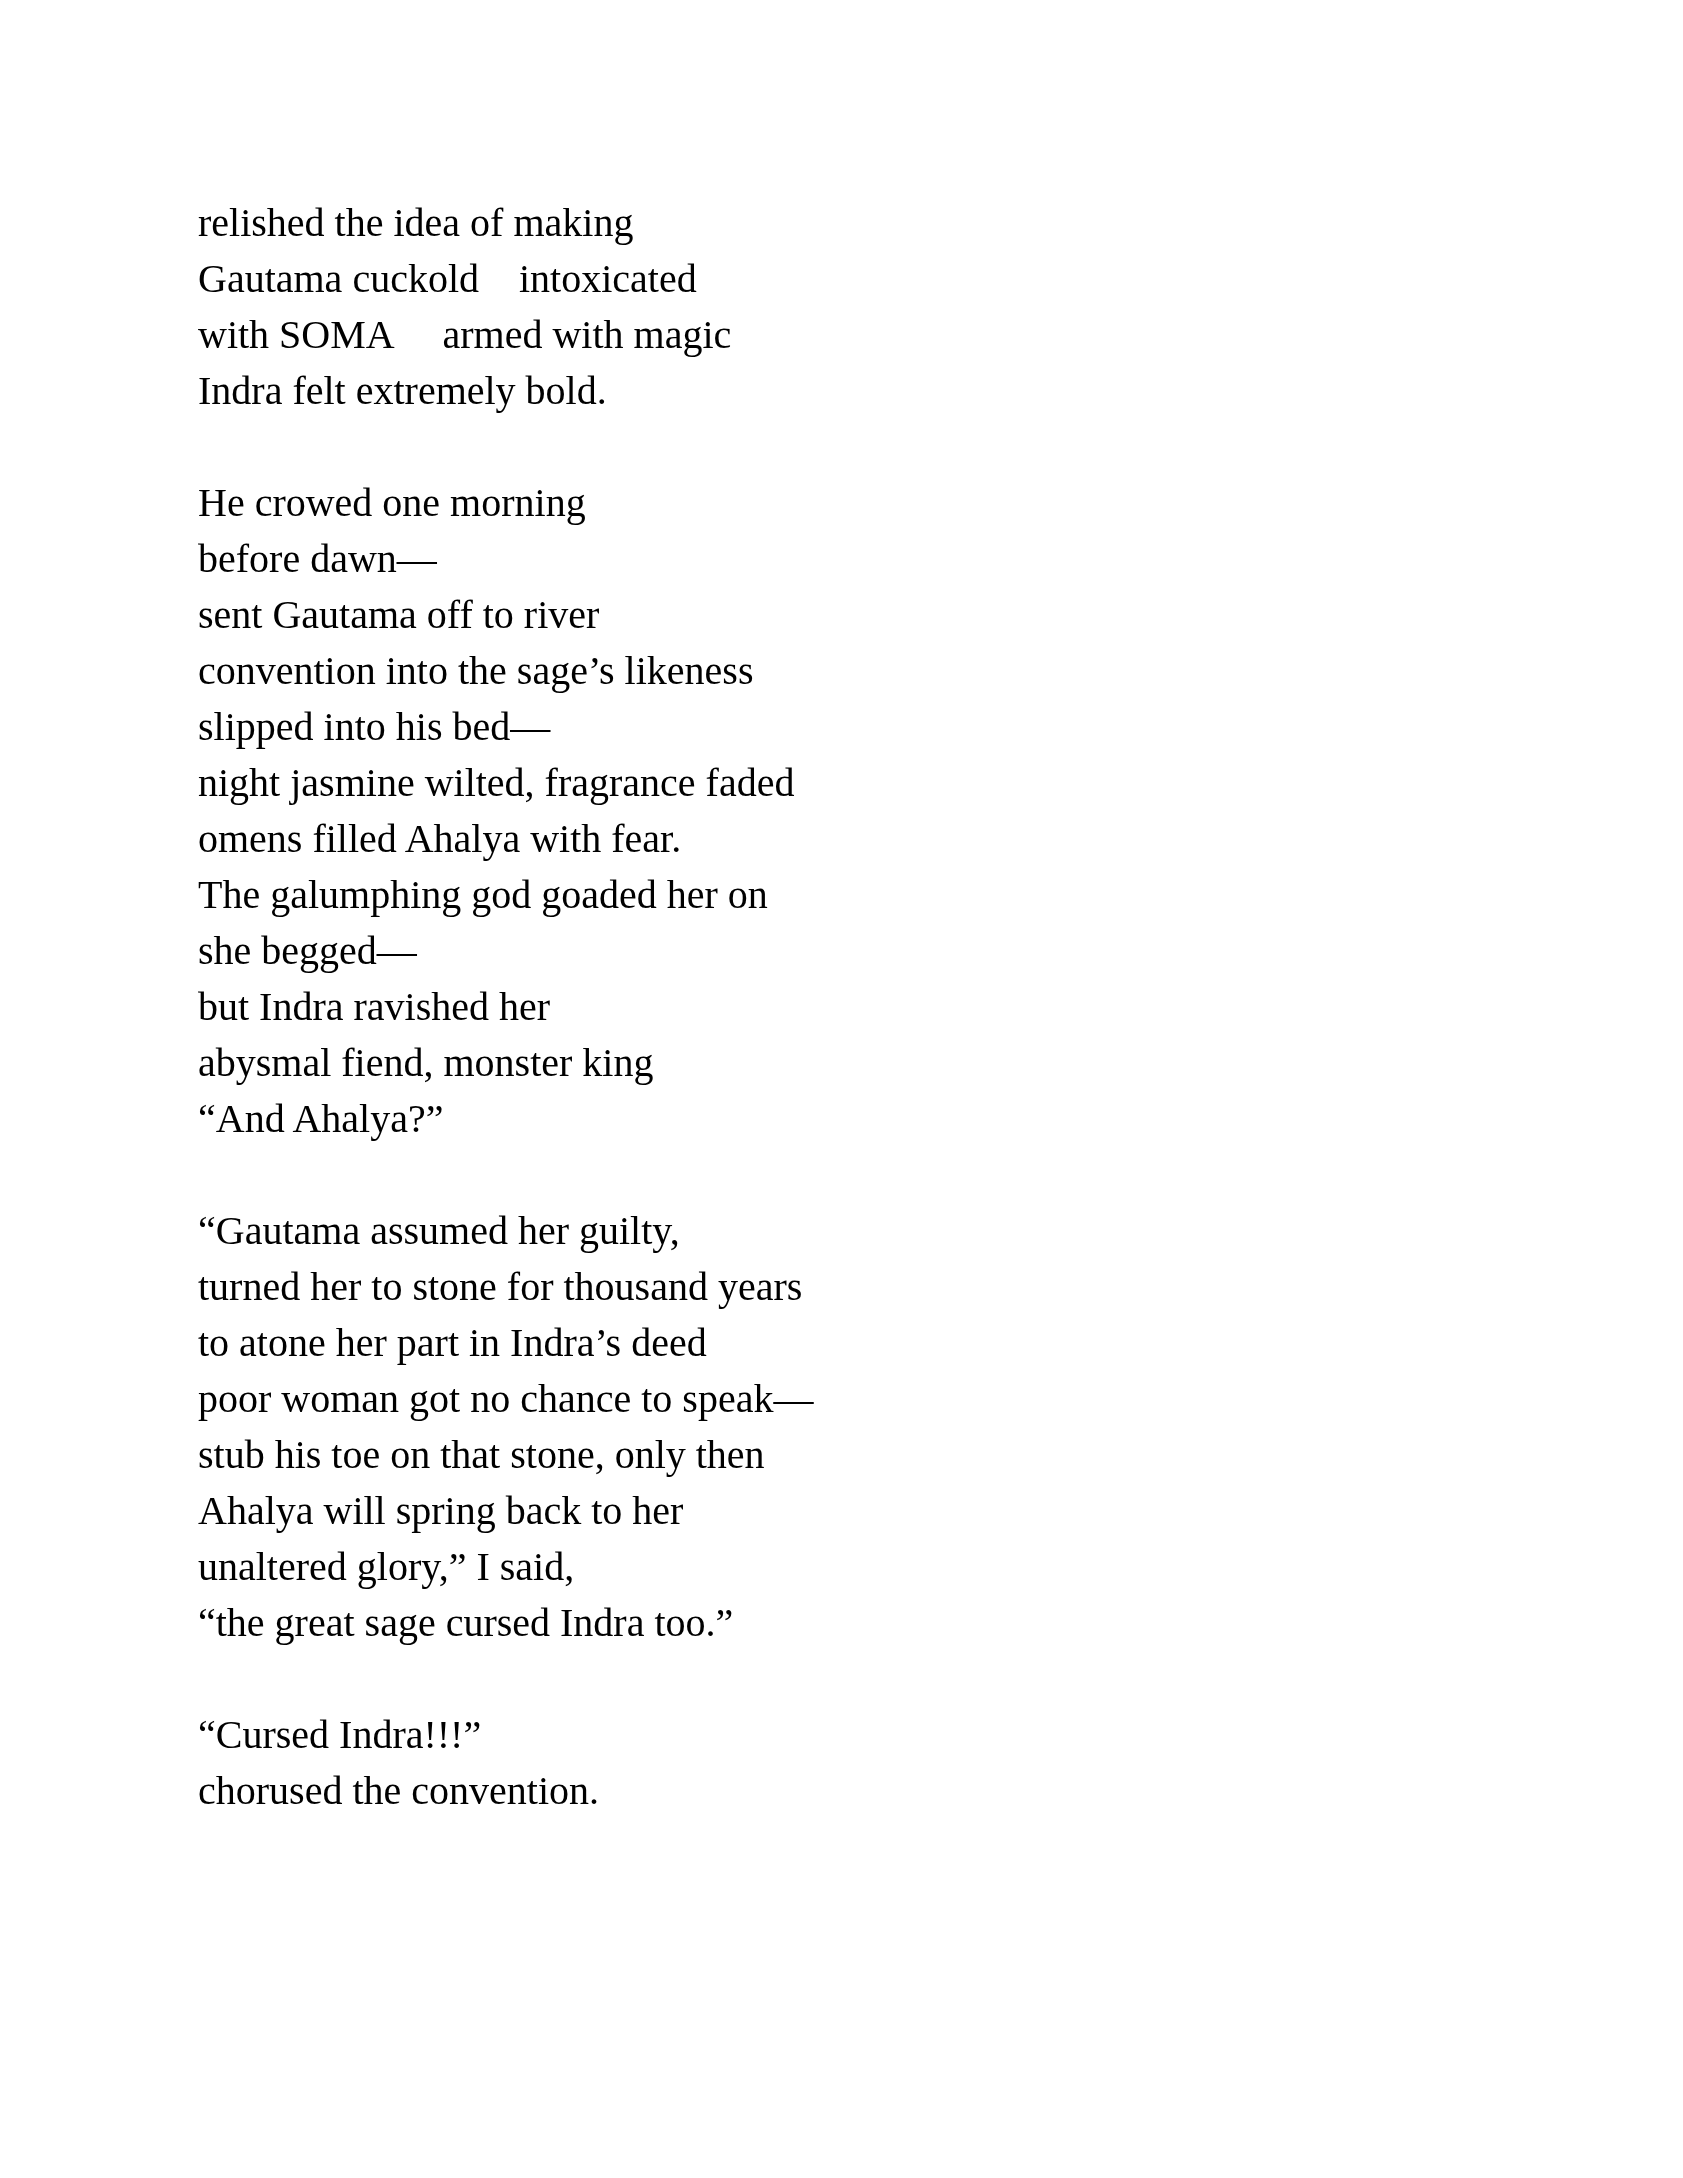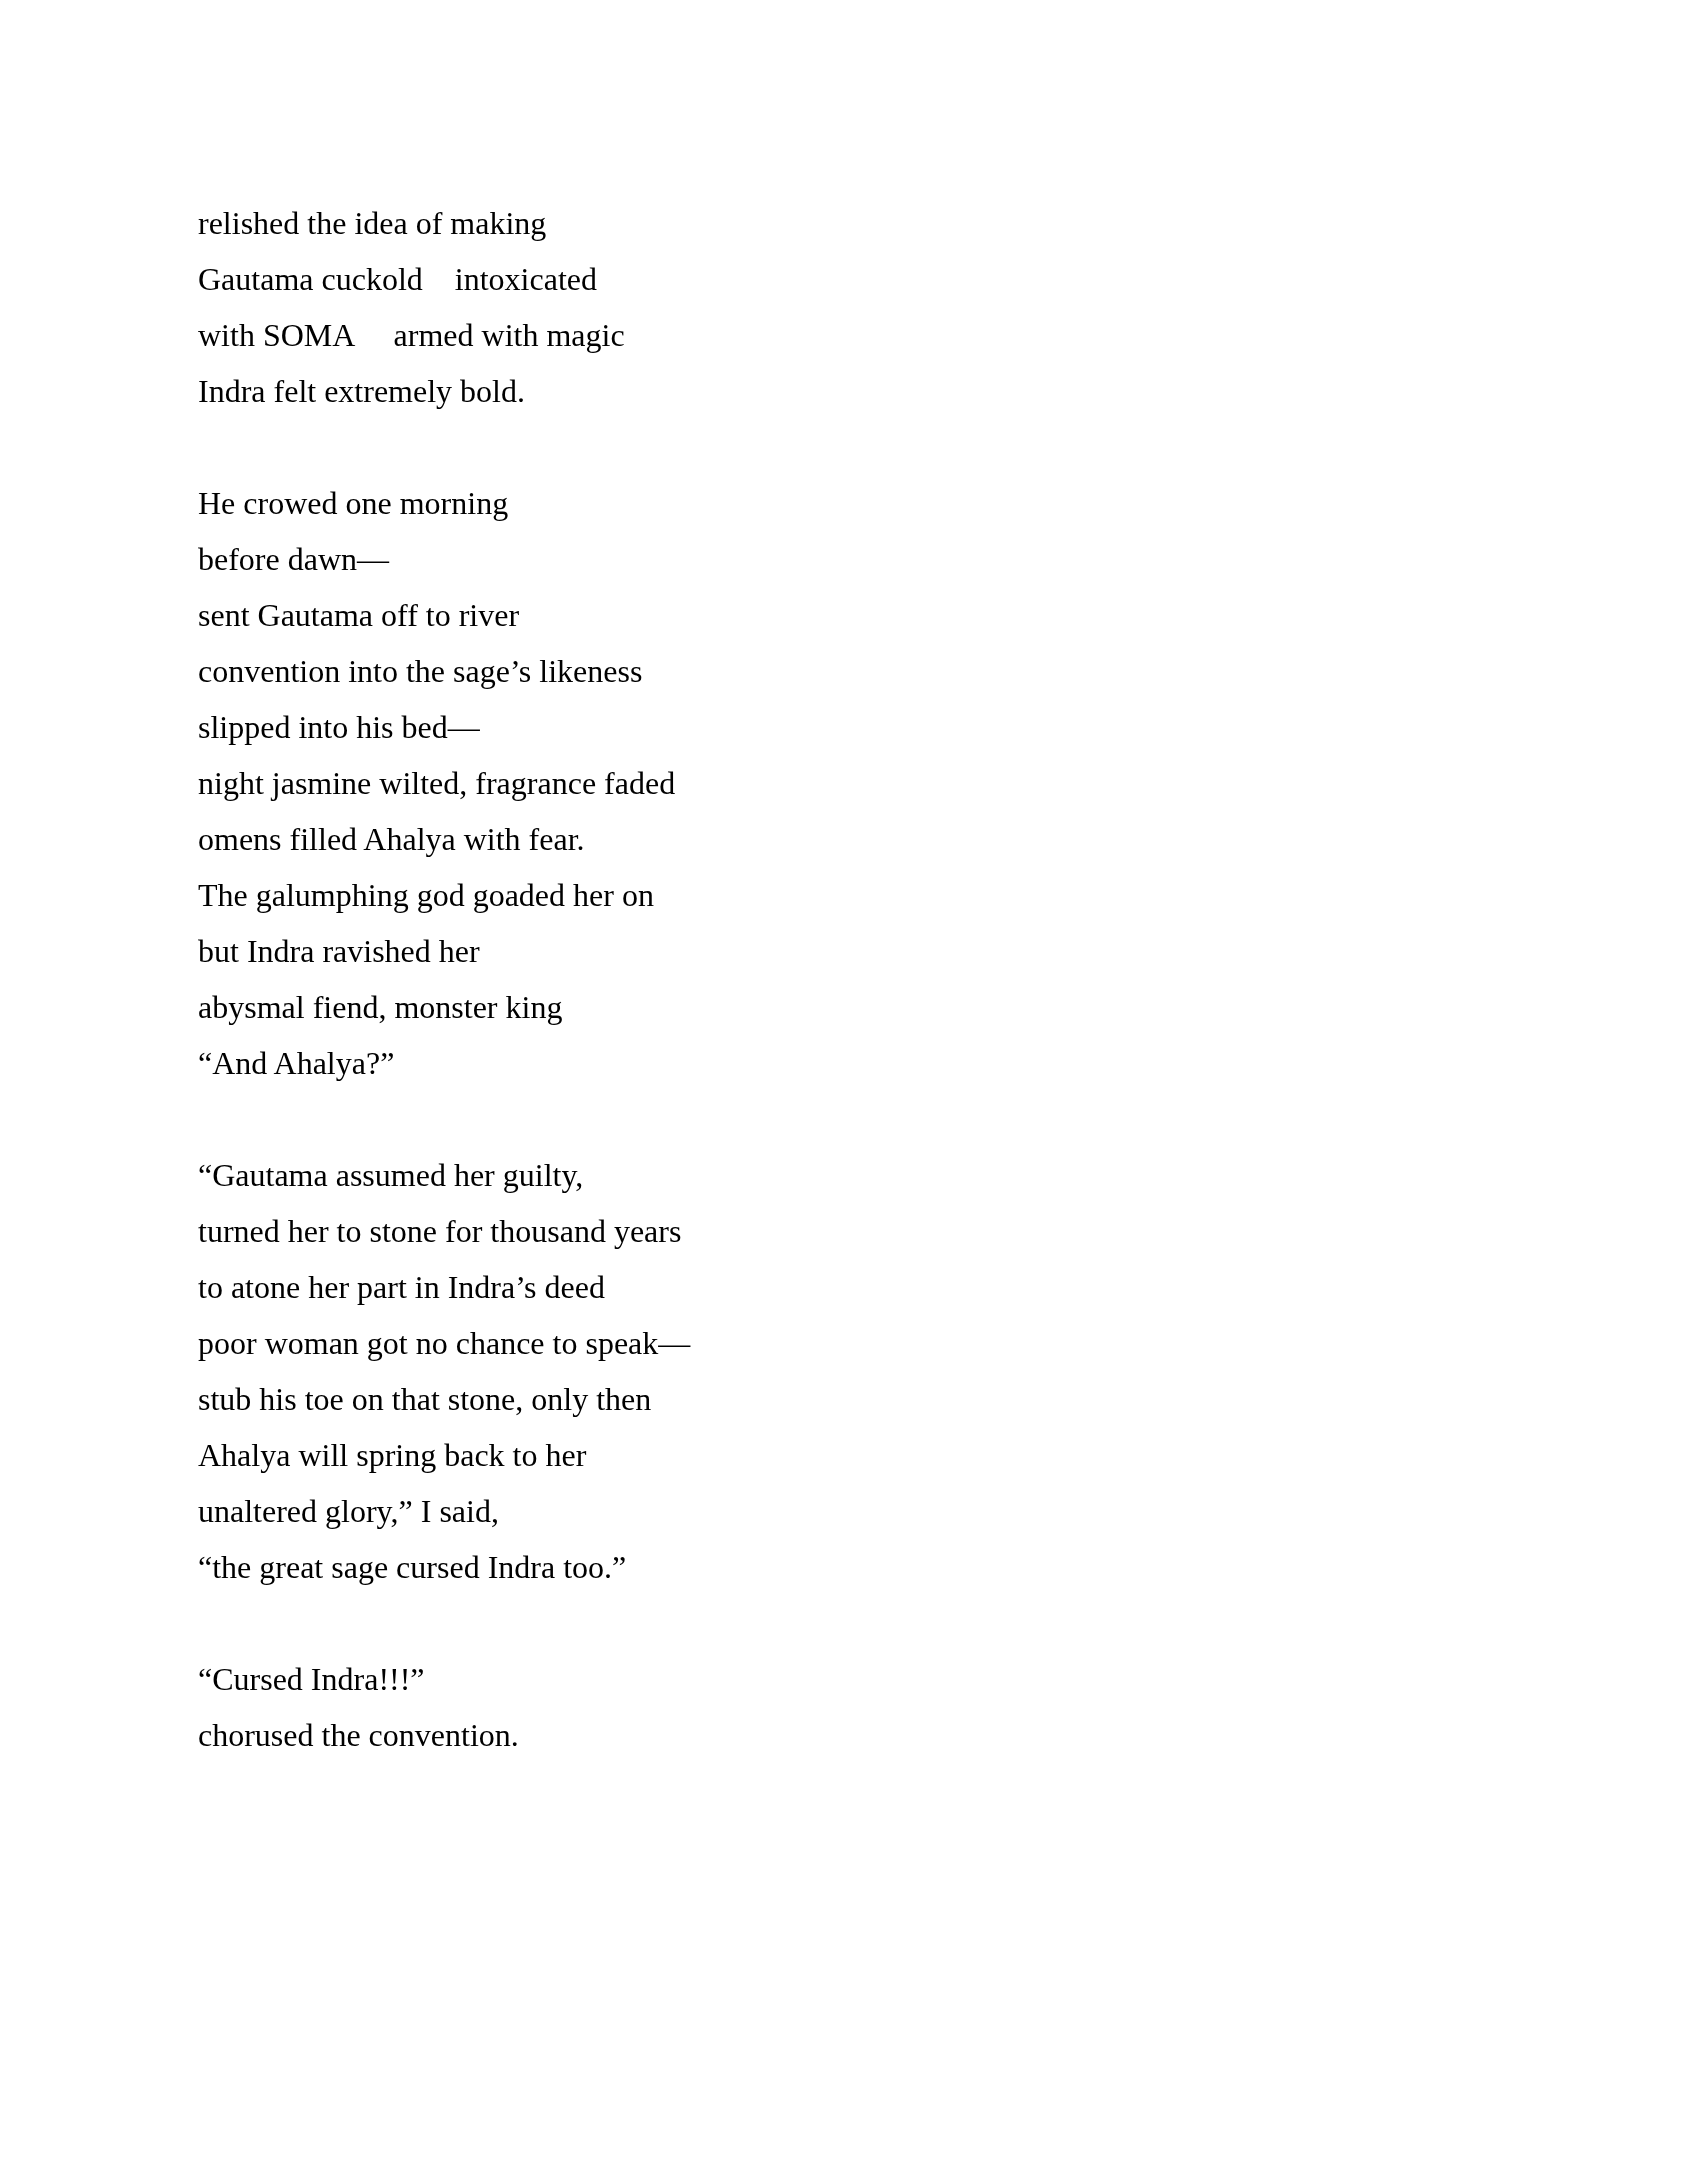--- a/index.html
+++ b/index.html
@@ -8,21 +8,21 @@
     background: #ffffff;
   }
   .page {
     position: relative;
     width: 1683px;
     height: 2178px;
     background: #ffffff;
     box-sizing: border-box;
     padding: 195px 198px 8px 198px;
     font-family: "Liberation Serif", "DejaVu Serif", serif;
-    font-size: 32px;
+    font-size: 40px;
     color: #000000;
     overflow: hidden;
   }
   .line {
     height: 56px;
     line-height: 56px;
     white-space: pre-wrap;
     text-align: left;
   }
   .line.right {
@@ -42,20 +42,21 @@
   <div class="line">Indra felt extremely bold.</div>
   <div class="line blank"></div>
   <div class="line">He crowed one morning</div>
   <div class="line">before dawn—</div>
   <div class="line">sent Gautama off to river</div>
   <div class="line">convention into the sage’s likeness</div>
   <div class="line">slipped into his bed—</div>
   <div class="line">night jasmine wilted, fragrance faded</div>
   <div class="line">omens filled Ahalya with fear.</div>
   <div class="line">The galumphing god goaded her on</div>
+  <div class="line">she begged—</div>
   <div class="line">but Indra ravished her</div>
   <div class="line">abysmal fiend, monster king</div>
   <div class="line right">“And Ahalya?”</div>
   <div class="line blank"></div>
   <div class="line">“Gautama assumed her guilty,</div>
   <div class="line">turned her to stone for thousand years</div>
   <div class="line">to atone her part in Indra’s deed</div>
   <div class="line">poor woman got no chance to speak—</div>
   <div class="line">stub his toe on that stone, only then</div>
   <div class="line">Ahalya will spring back to her</div>

